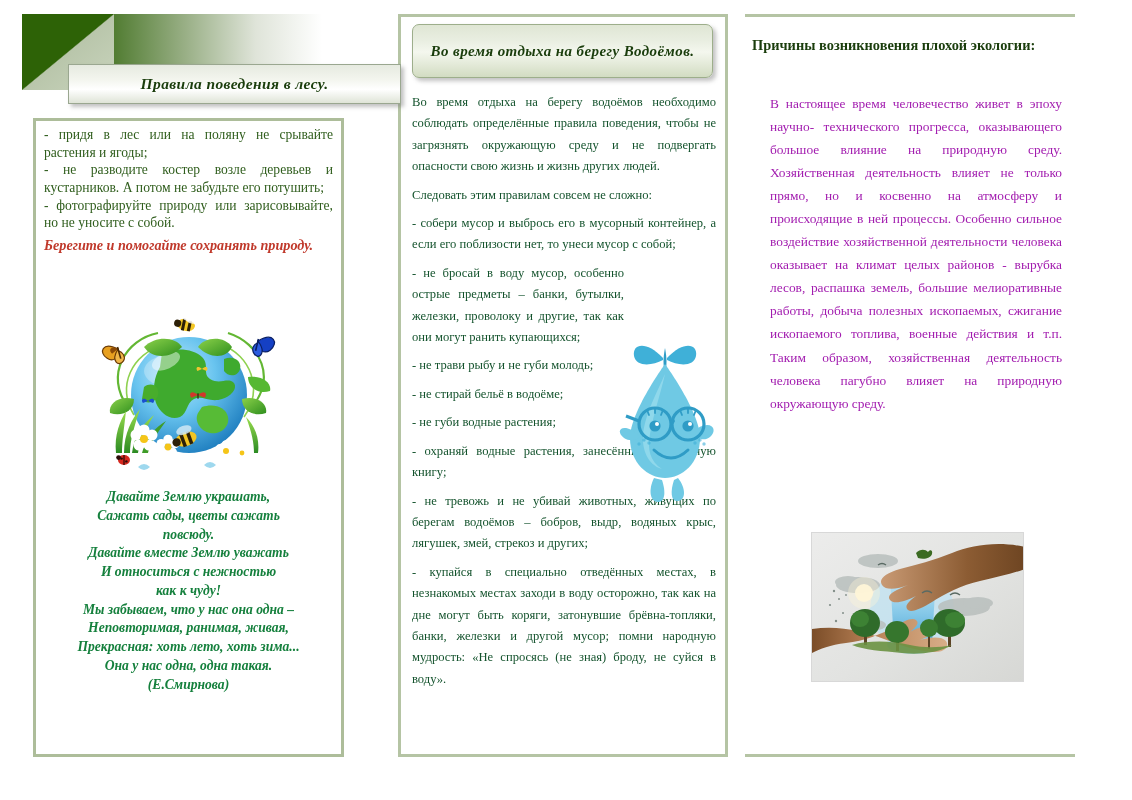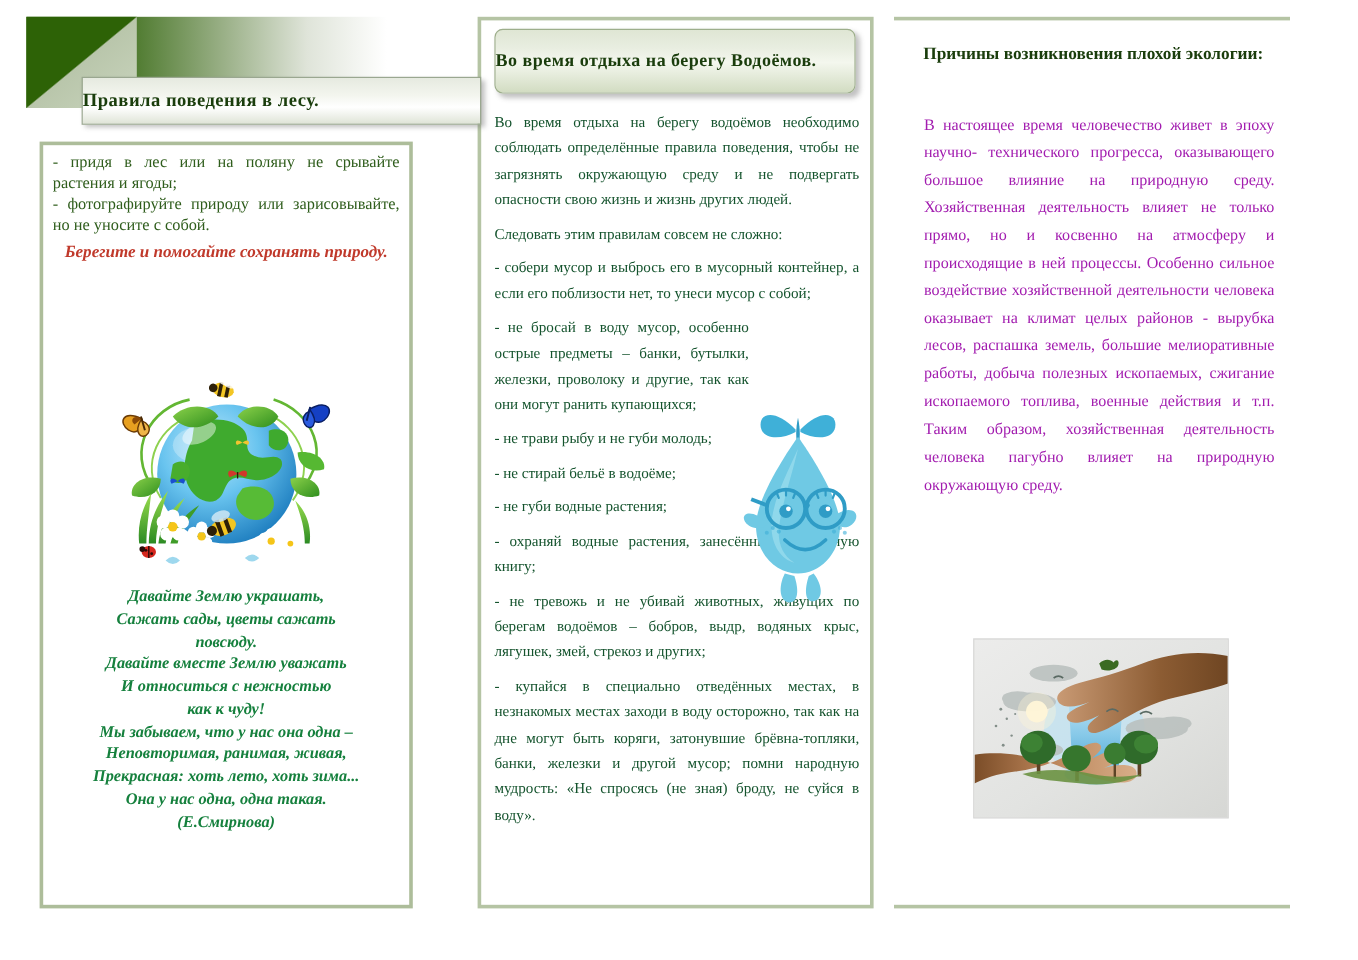--- a/index.html
+++ b/index.html
@@ -40,22 +40,23 @@
     z-index: 1;
   }
 
   .hdr-box {
     position: absolute;
     z-index: 5;
     border: 1px solid #9aa790;
     box-shadow: 3px 3px 4px rgba(120,120,120,0.45);
     display: flex;
     align-items: center;
-    justify-content: flex-start;
+    justify-content: center;
     text-align: center;
+    font-style: italic;
   }
   .hdr-title {
     font-weight: bold;
     color: #1a3d0c;
     letter-spacing: .4px;
   }
   #hdr-left {
     left: 68px; top: 64px;
     width: 333px; height: 40px;
     background: linear-gradient(to bottom, #e6eae0 0%, #f3f5ee 38%, #ffffff 64%, #dfe4d7 100%);
@@ -69,21 +70,21 @@
     padding: 0 4px;
     font-size: 13.6px;
     line-height: 1.30;
     color: #2f5d1c;
     text-align: justify;
     z-index: 3;
   }
   .left-body .rule { margin: 0; }
   .slogan {
     margin: 5px 0 0 0;
-    text-align: center;
+    text-align: left;
     color: #c0392b;
     font-weight: bold;
     font-style: italic;
     font-size: 14.2px;
     line-height: 1.25;
   }
 
   
   .earth-wrap {
     position: absolute;
@@ -153,21 +154,21 @@
     background: #b5c4a4;
     z-index: 1;
   }
   #right-rule-top { top: 14px; }
   #right-rule-bot { top: 754px; }
 
   #hdr-right {
     position: absolute;
     left: 752px; top: 36px;
     width: 318px;
-    text-align: center;
+    text-align: left;
     font-weight: bold;
     font-size: 14.4px;
     line-height: 1.3;
     color: #1a3d0c;
     z-index: 3;
   }
   .right-body {
     position: absolute;
     left: 770px; top: 92px;
     width: 292px;
@@ -197,20 +198,21 @@
   <div class="left-deco"></div>
   <div class="left-deco-tri"></div>
   <div class="left-panel"></div>
 
   <div class="hdr-box" id="hdr-left">
     <span class="hdr-title">Правила поведения в лесу.</span>
   </div>
 
   <div class="left-body">
     <p class="rule">- придя в лес или на поляну не срывайте растения и ягоды;</p>
+    <p class="rule">- не разводите костер возле деревьев и кустарников. А потом не забудьте его потушить;</p>
     <p class="rule">- фотографируйте природу или зарисовывайте, но не уносите с собой.</p>
     <p class="slogan">Берегите и помогайте сохранять природу.</p>
   </div>
 
   <div class="earth-wrap">
     <svg viewBox="0 0 214 170" width="214" height="170">
       <defs>
         <radialGradient id="globeG" cx="38%" cy="32%" r="72%">
           <stop offset="0%" stop-color="#bfe8fb"></stop>
           <stop offset="48%" stop-color="#69c4ef"></stop>

